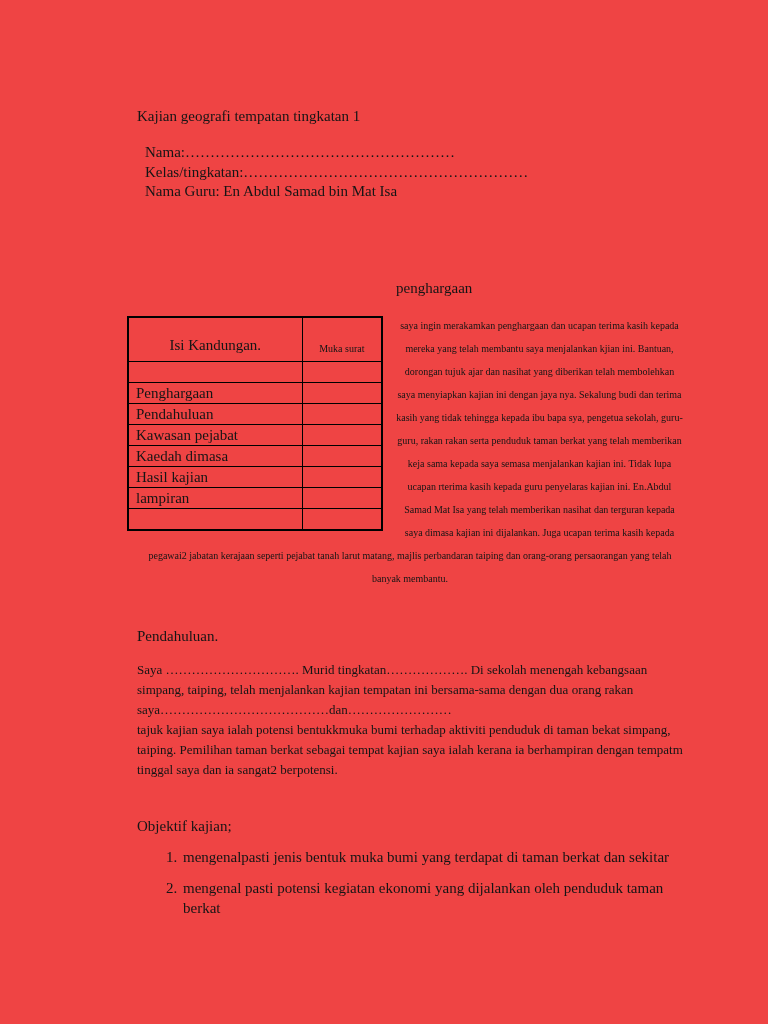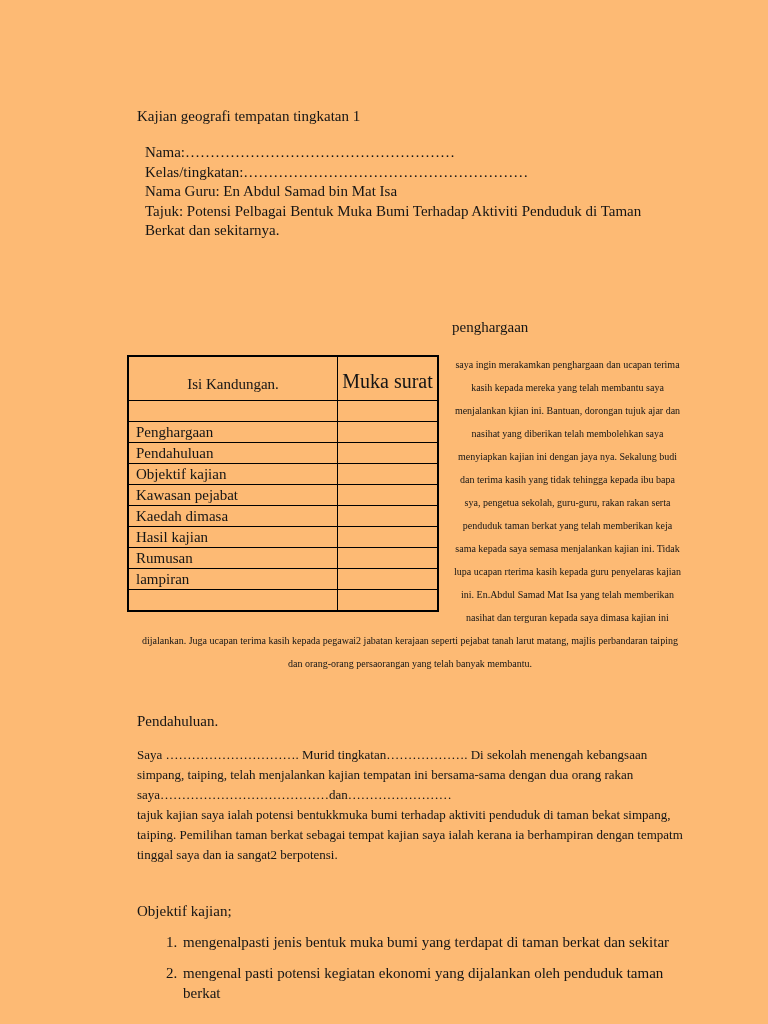--- a/index.html
+++ b/index.html
@@ -5,51 +5,51 @@
   * { margin: 0; padding: 0; box-sizing: border-box; }
   html, body { background: #ffffff; }
   body {
     width: 768px; height: 1024px;
     font-family: "Liberation Serif", serif;
     color: #151515;
     overflow: hidden;
   }
   .page {
     width: 768px; height: 1024px;
-    background: #fdba74;
+    background: #ef4444;
     padding: 106px 85px 2px 137px;
     position: relative;
   }
   .title {
     font-size: 15px; font-weight: 400; line-height: 20px;
   }
   .id-block { margin-top: 17px; }
   .id-line { font-size: 15px; line-height: 19.5px; margin-left: 8px; }
 
   .toc-wrap { margin-top: 0; }
 
   table.toc {
     border-collapse: collapse;
     float: left;
-    width: 312px;
+    width: 256px;
     margin: 40px 13px 10px -10px;
     border: 2px solid #000;
   }
   table.toc th, table.toc td {
     border: 1px solid #000;
     font-size: 15px;
     font-weight: 400;
   }
   table.toc th {
     height: 45px;
     text-align: center;
     vertical-align: bottom;
     padding-bottom: 7px;
   }
-  table.toc th.col-page { font-size: 20px; }
+  table.toc th.col-page { font-size: 10px; }
   table.toc td { height: 21px; line-height: 18px; padding: 1px 7px; }
   table.toc td.c1 { width: 192px; }
   table.toc td.c2 { width: 92px; }
 
   .ph-heading {
     font-size: 15px;
     line-height: 24px;
     margin-top: 74px;
     margin-bottom: 14px;
   }
@@ -85,21 +85,20 @@
 <body>
 
 <div class="page">
 
   <h1 class="title">Kajian geografi tempatan tingkatan 1</h1>
 
   <div class="id-block">
     <p class="id-line">Nama:………………………………………………</p>
     <p class="id-line">Kelas/tingkatan:…………………………………………………</p>
     <p class="id-line">Nama Guru: En Abdul Samad bin Mat Isa</p>
-    <p class="id-line">Tajuk: Potensi Pelbagai Bentuk Muka Bumi Terhadap Aktiviti Penduduk di Taman Berkat dan sekitarnya.</p>
   </div>
 
   <div class="toc-wrap">
 
     <table class="toc">
       <thead>
         <tr>
           <th class="c1 col-topic">Isi Kandungan.</th>
           <th class="c2 col-page">Muka surat</th>
         </tr>
@@ -111,37 +110,29 @@
         </tr>
         <tr>
           <td class="c1">Penghargaan</td>
           <td class="c2"></td>
         </tr>
         <tr>
           <td class="c1">Pendahuluan</td>
           <td class="c2"></td>
         </tr>
         <tr>
-          <td class="c1">Objektif kajian</td>
-          <td class="c2"></td>
-        </tr>
-        <tr>
           <td class="c1">Kawasan pejabat</td>
           <td class="c2"></td>
         </tr>
         <tr>
           <td class="c1">Kaedah dimasa</td>
           <td class="c2"></td>
         </tr>
         <tr>
           <td class="c1">Hasil kajian</td>
-          <td class="c2"></td>
-        </tr>
-        <tr>
-          <td class="c1">Rumusan</td>
           <td class="c2"></td>
         </tr>
         <tr>
           <td class="c1">lampiran</td>
           <td class="c2"></td>
         </tr>
         <tr>
           <td class="c1"></td>
           <td class="c2"></td>
         </tr>

